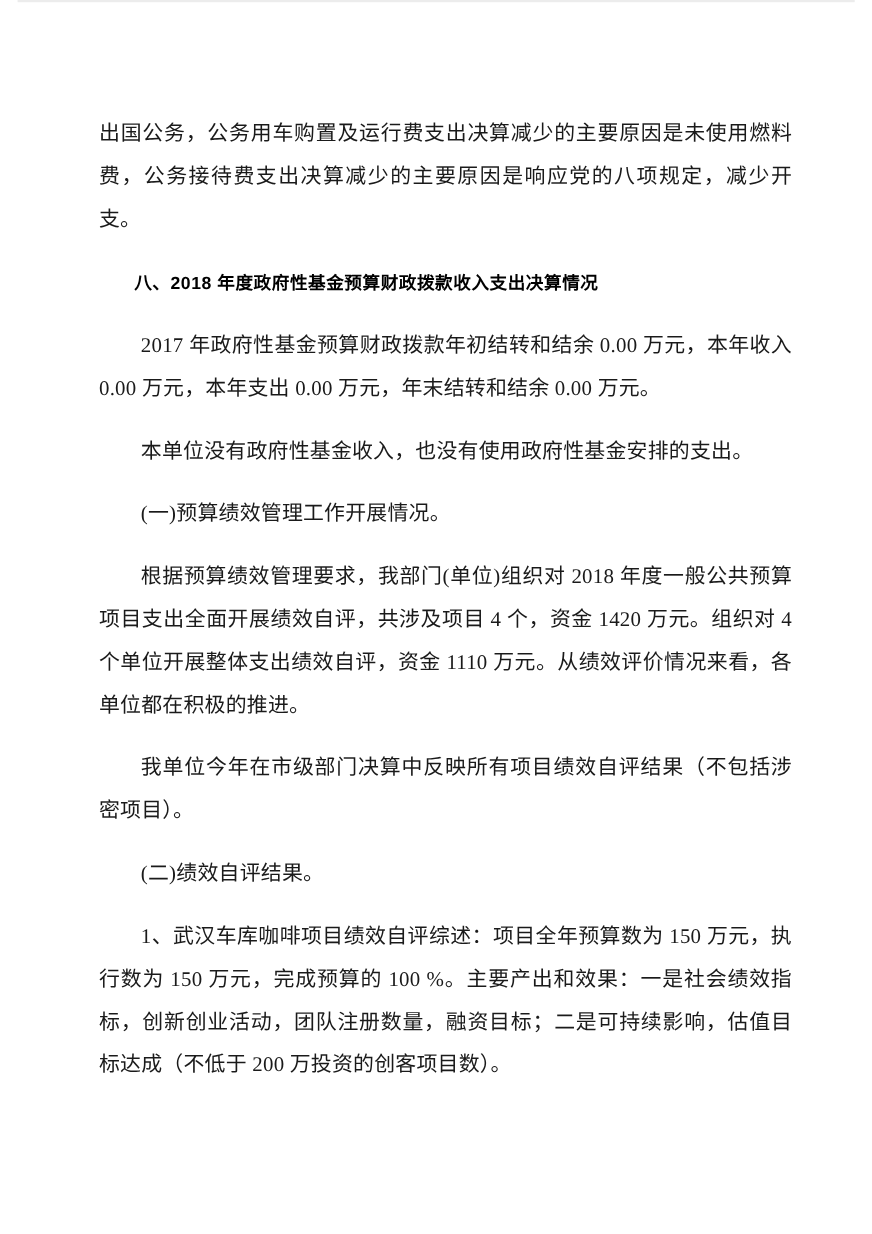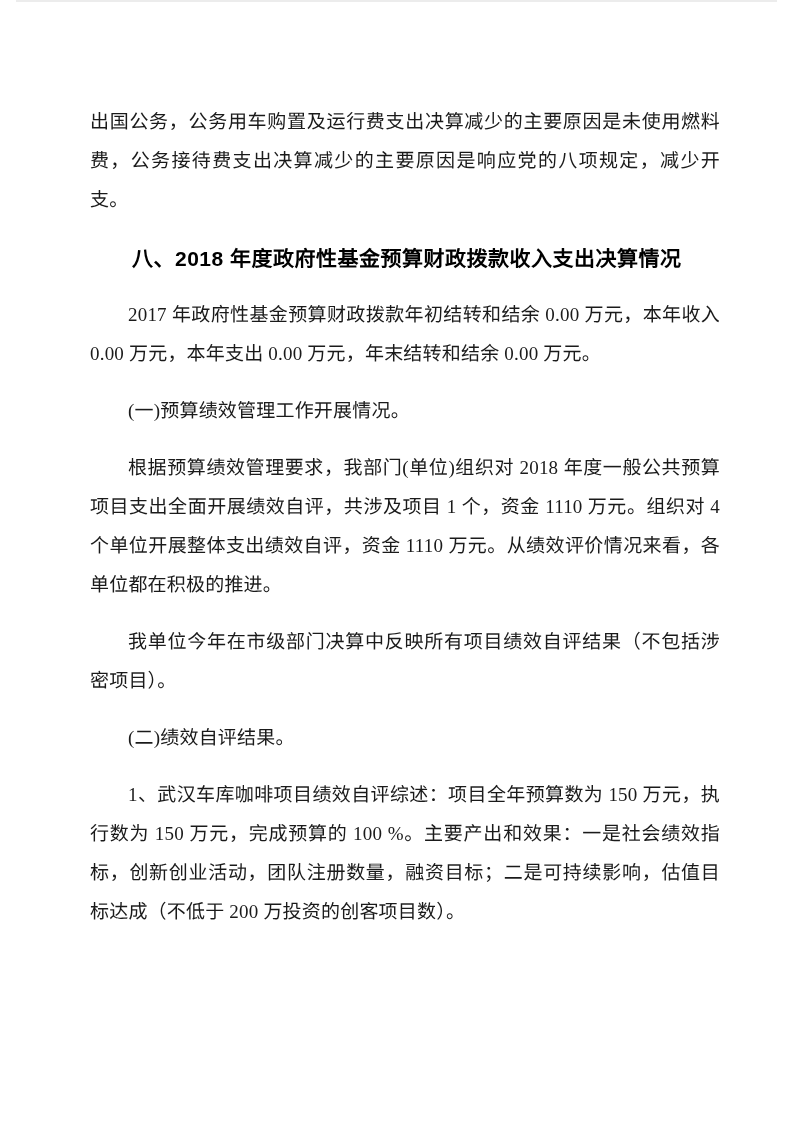--- a/index.html
+++ b/index.html
@@ -31,45 +31,46 @@
     font-size: 19px;
     line-height: 39px;
     margin: 0 0 18px 0;
     text-align: justify;
     letter-spacing: 0.2px;
     color: var(--text-color);
   }
   .para.indent { text-indent: 2em; }
   .heading {
     font-family: "Liberation Sans", "DejaVu Sans", sans-serif;
-    font-size: 21px;
+    font-size: 16px;
     line-height: 44px;
     font-weight: bold;
     color: var(--heading-color);
     margin: 4px 0 14px 0;
     text-indent: 2em;
     letter-spacing: 0.5px;
   }
 </style>
 </head>
 <body>
 
 <div class="page">
 
   <p class="para">出国公务，公务用车购置及运行费支出决算减少的主要原因是未使用燃料费，公务接待费支出决算减少的主要原因是响应党的八项规定，减少开支。</p>
 
   <h2 class="heading">八、2018 年度政府性基金预算财政拨款收入支出决算情况</h2>
 
   <p class="para indent">2017 年政府性基金预算财政拨款年初结转和结余 0.00 万元，本年收入 0.00 万元，本年支出 0.00 万元，年末结转和结余 0.00 万元。</p>
 
+  <p class="para indent">本单位没有政府性基金收入，也没有使用政府性基金安排的支出。</p>
 
 
   <p class="para indent">(一)预算绩效管理工作开展情况。</p>
 
-  <p class="para indent">根据预算绩效管理要求，我部门(单位)组织对 2018 年度一般公共预算项目支出全面开展绩效自评，共涉及项目 1 个，资金 1110 万元。组织对 4 个单位开展整体支出绩效自评，资金 1110 万元。从绩效评价情况来看，各单位都在积极的推进。</p>
+  <p class="para indent">根据预算绩效管理要求，我部门(单位)组织对 2018 年度一般公共预算项目支出全面开展绩效自评，共涉及项目 4 个，资金 1420 万元。组织对 4 个单位开展整体支出绩效自评，资金 1110 万元。从绩效评价情况来看，各单位都在积极的推进。</p>
 
   <p class="para indent">我单位今年在市级部门决算中反映所有项目绩效自评结果（不包括涉密项目）。</p>
 
   <p class="para indent">(二)绩效自评结果。</p>
 
   <p class="para indent">1、武汉车库咖啡项目绩效自评综述：项目全年预算数为 150 万元，执行数为 150 万元，完成预算的 100 %。主要产出和效果：一是社会绩效指标，创新创业活动，团队注册数量，融资目标；二是可持续影响，估值目标达成（不低于 200 万投资的创客项目数）。</p>
 
 </div>
 
 </body></html>

